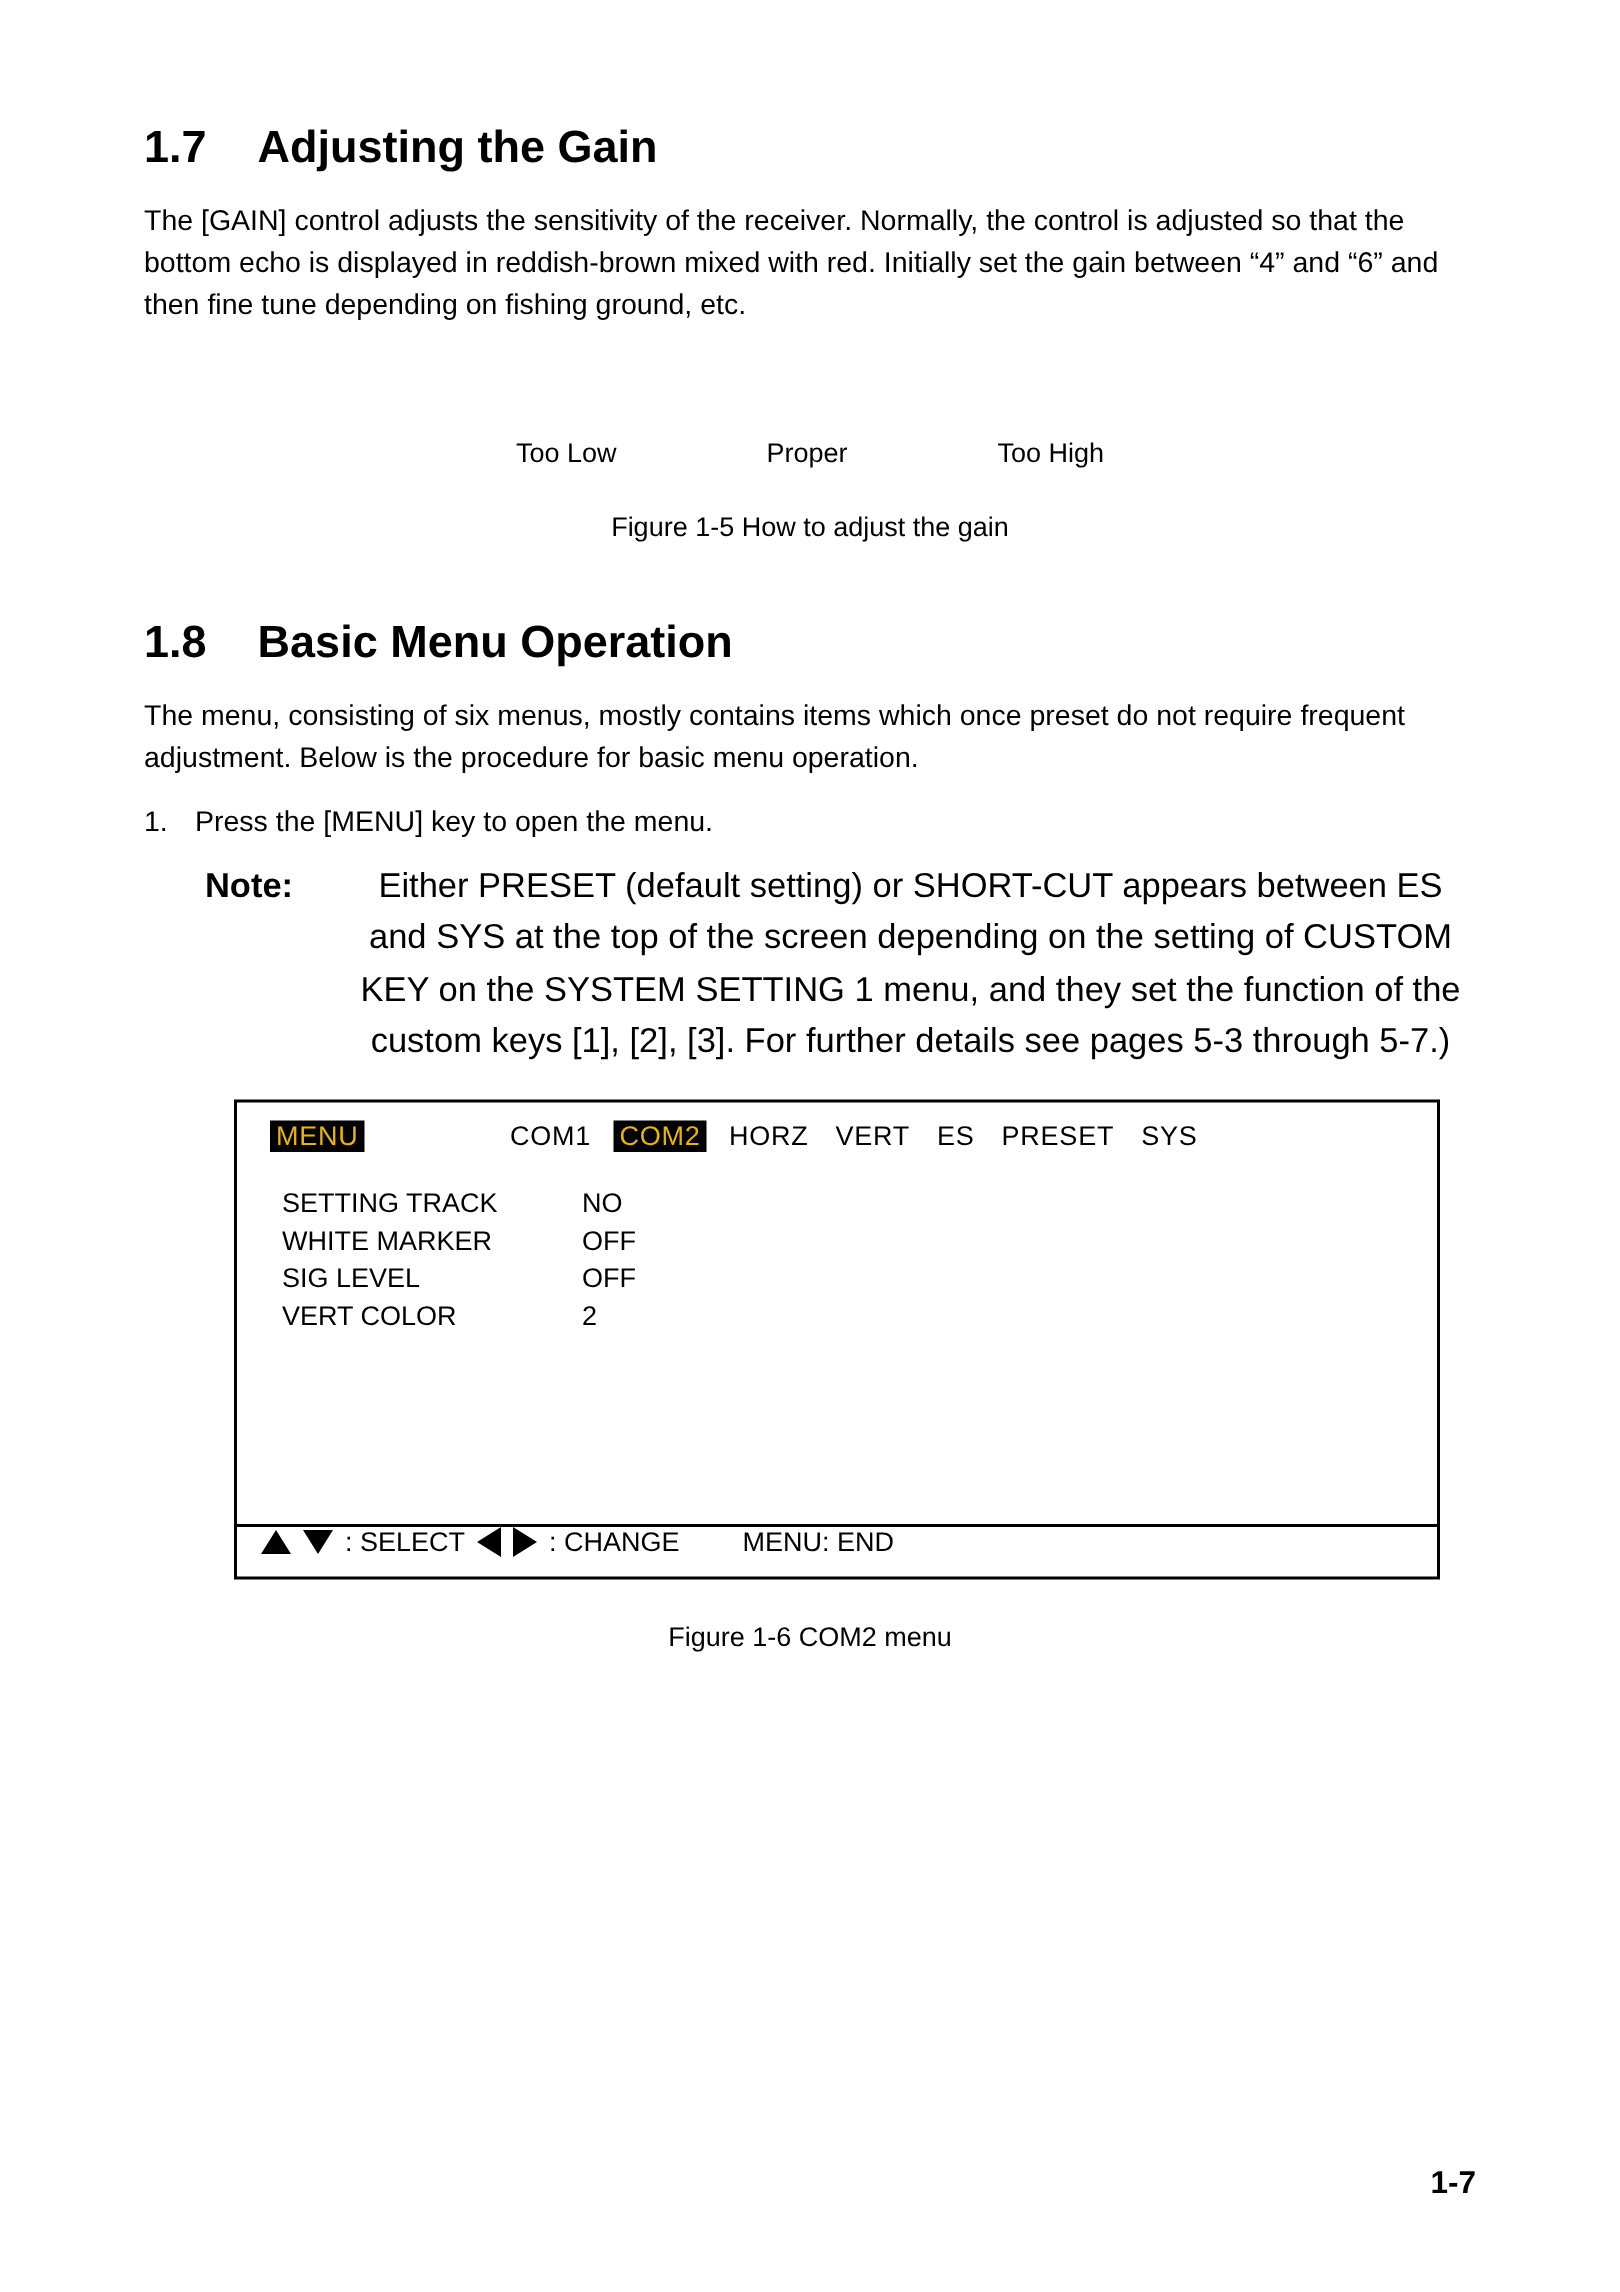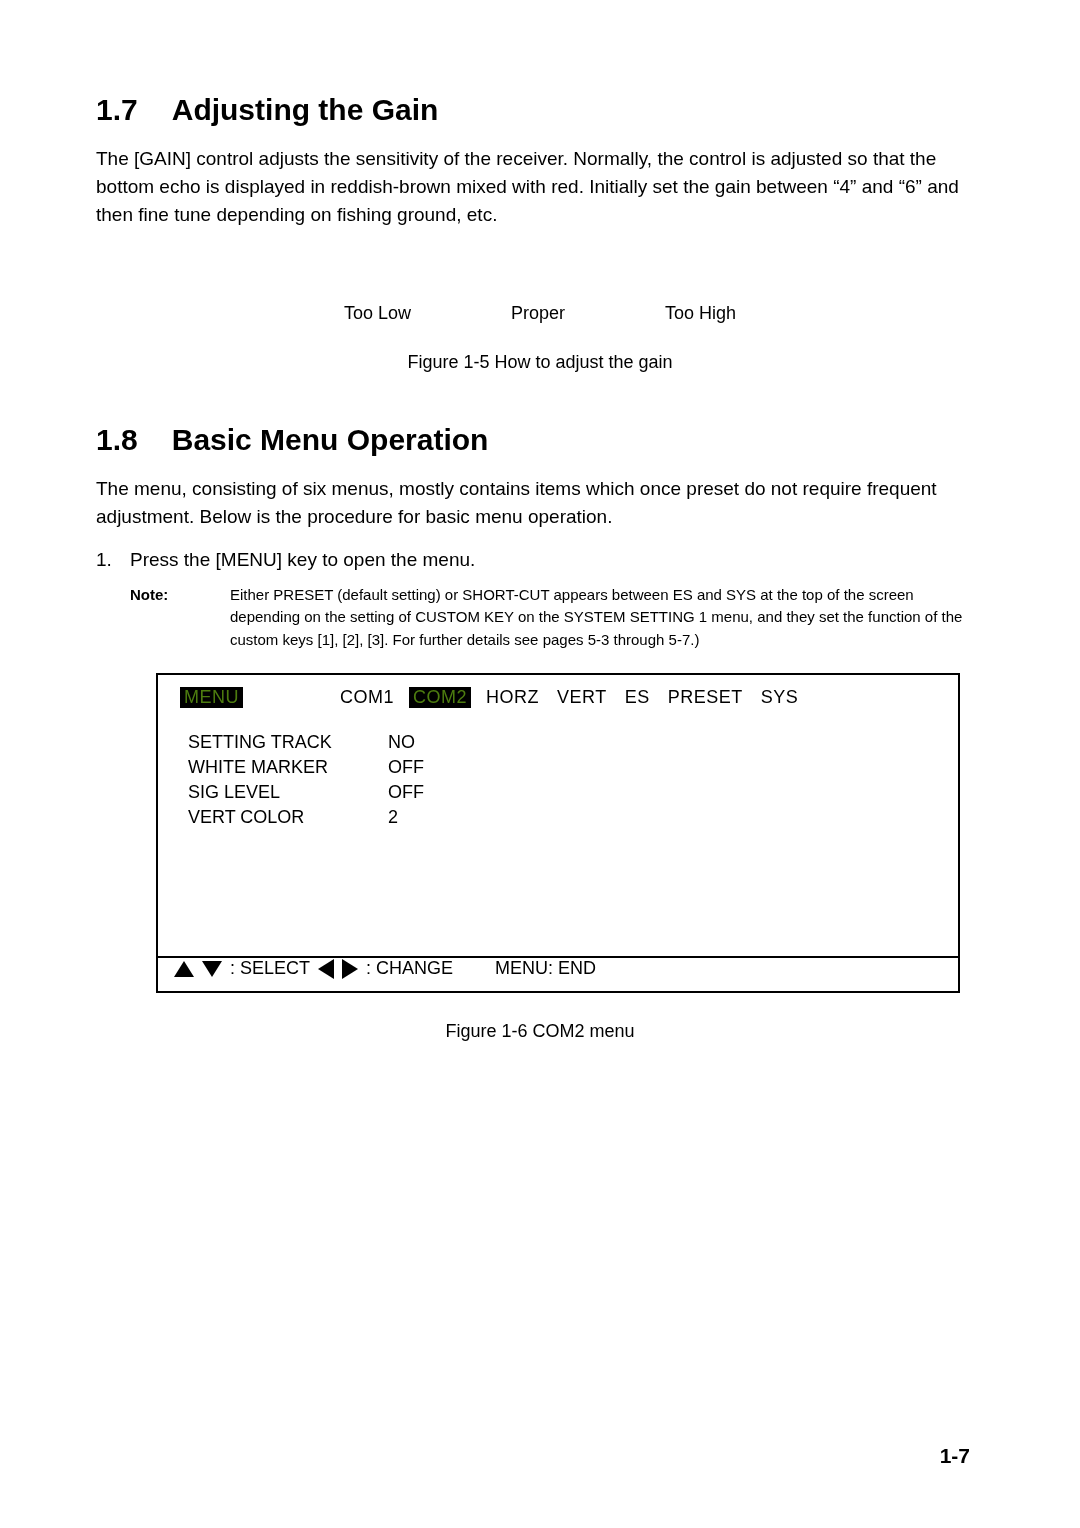--- a/index.html
+++ b/index.html
@@ -13,21 +13,21 @@
     width: 1080px;
     height: 1528px;
     position: relative;
     box-sizing: border-box;
     padding: 78px 96px 60px 96px;
   }
   .section-heading {
     display: flex;
     align-items: baseline;
     gap: 34px;
-    margin: 15px 0 18px 0;
+    margin: 4px 0 18px 0;
   }
   .section-num {
     font-size: 30px;
     font-weight: 700;
   }
   .section-title {
     font-size: 30px;
     font-weight: 700;
   }
   .body-text {
@@ -56,24 +56,25 @@
   }
   .list-num {
     width: 34px;
     flex: none;
   }
   .list-body {
     flex: 1;
   }
   .note-row {
     display: flex;
-    font-size: 15px;
+    font-size: 23px;
     line-height: 1.5;
     margin-top: 10px;
     padding-left: 34px; 
+    text-align: center;
   }
   .note-label {
     font-weight: 700;
     width: 72px;
     flex: none;
   }
   .note-body {
     flex: 1;
     margin-left: 28px;
   }
@@ -93,21 +94,21 @@
     display: flex;
     align-items: center;
     gap: 12px;
     letter-spacing: 0.5px;
   }
   .tab {
     padding: 0 3px;
   }
   .tab.inv {
     background: #000;
-    color: #4d7c0f;
+    color: #eab308;
     padding: 0 4px;
   }
   .tab-gap-small { width: 70px; }
   .settings-list {
     margin-top: 24px;
     padding-left: 8px;
   }
   .settings-row {
     display: flex;
     margin-bottom: 4px;
@@ -129,21 +130,21 @@
     width: 0; height: 0;
   }
   .tri-up    { border-left:10px solid transparent; border-right:10px solid transparent; border-bottom:16px solid #000; }
   .tri-down  { border-left:10px solid transparent; border-right:10px solid transparent; border-top:16px solid #000; }
   .tri-left  { border-top:10px solid transparent;  border-bottom:10px solid transparent; border-right:16px solid #000; }
   .tri-right { border-top:10px solid transparent;  border-bottom:10px solid transparent; border-left:16px solid #000; }
 
   .page-num {
     position: absolute;
     bottom: 60px;
-    right: 110px;
+    right: 96px;
     font-size: 21px;
     font-weight: 700;
     margin-left: 12px;
   }
 </style>
 </head>
 <body>
 
 <div class="page">
 

